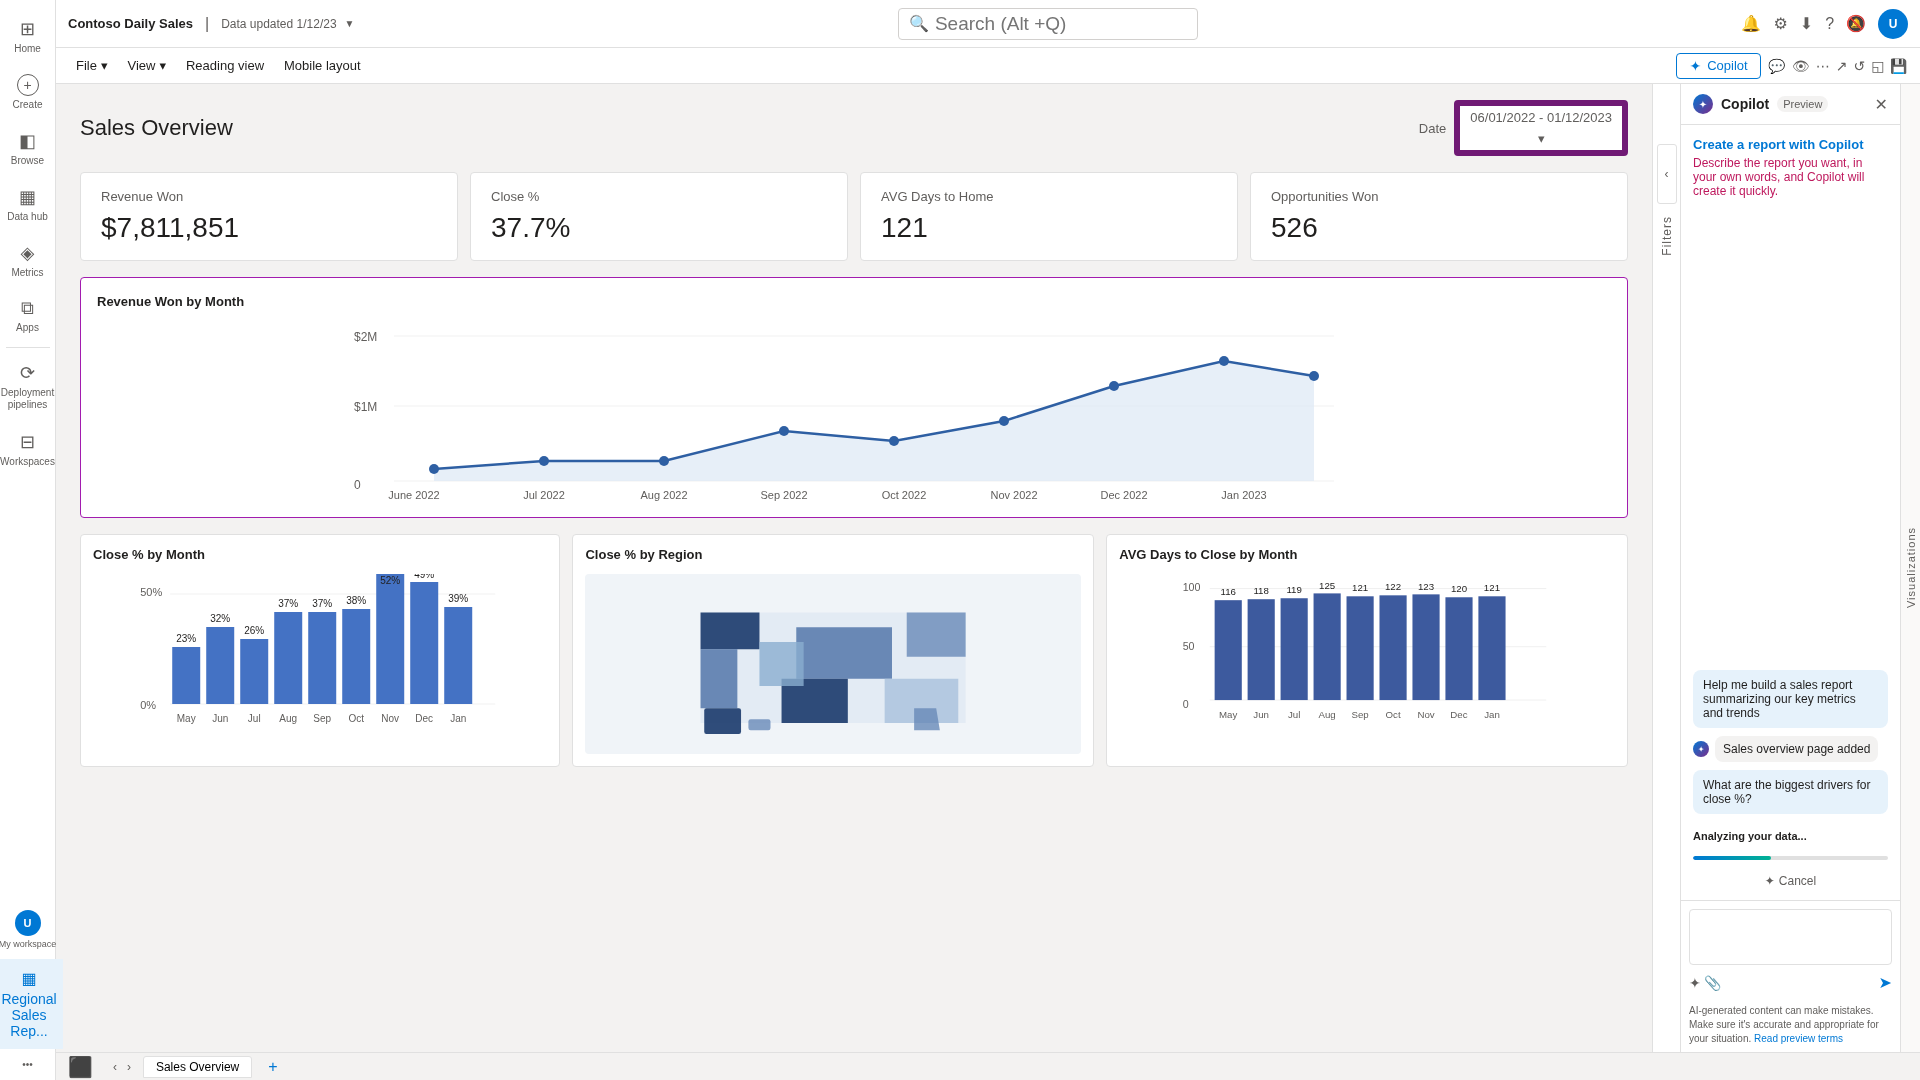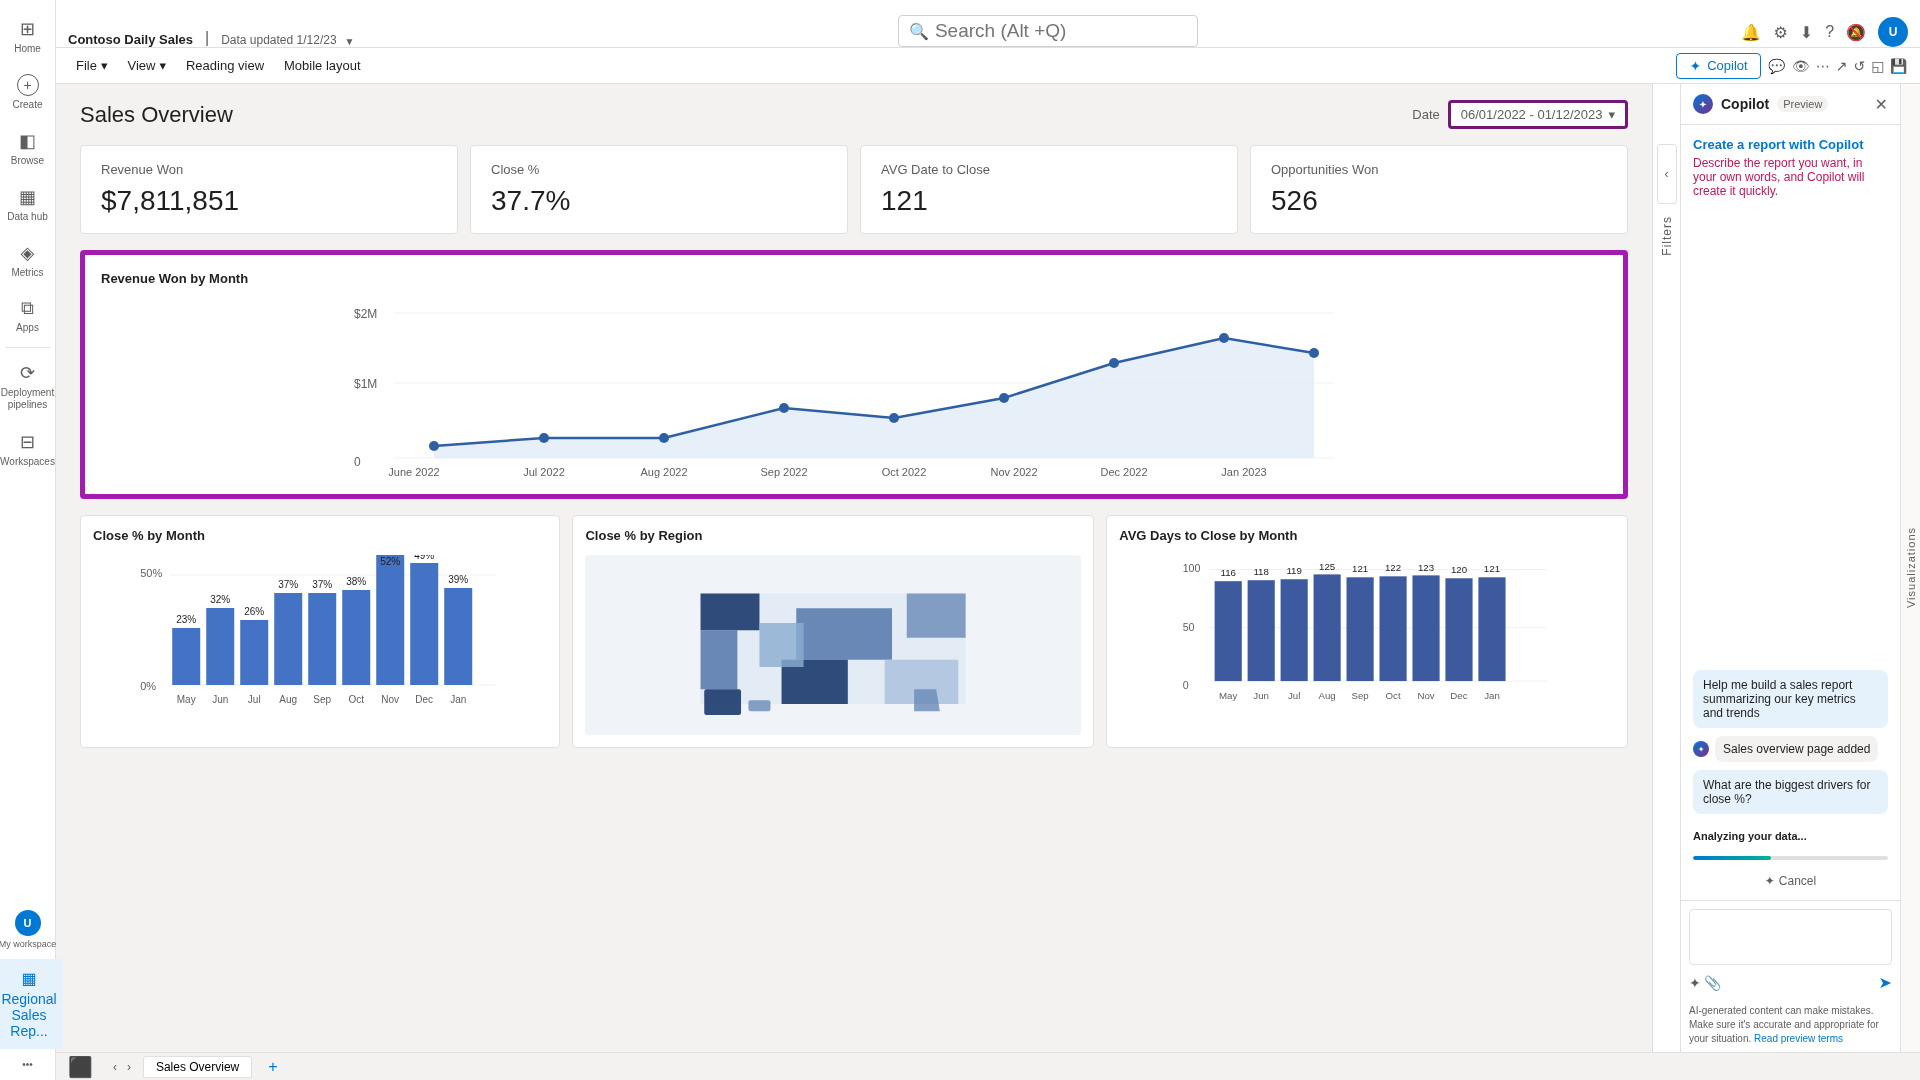--- a/index.html
+++ b/index.html
@@ -35,21 +35,21 @@
     .main-area {
       flex: 1;
       display: flex;
       flex-direction: column;
       overflow: hidden;
     }
     .top-bar {
       background: #fff;
       border-bottom: 1px solid #e0e0e0;
       display: flex;
-      align-items: flex-end;
+      align-items: center;
       height: 48px;
       padding: 0 12px;
       gap: 8px;
     }
     .app-title {
       font-size: 13px;
       font-weight: 600;
       color: #201f1e;
     }
     .title-sep { color: #605e5c; margin: 0 4px; }
@@ -201,37 +201,37 @@
       font-size: 11px;
       color: #605e5c;
       transform: rotate(180deg);
       letter-spacing: 1px;
     }
 
     
     .page-header { display: flex; align-items: center; justify-content: space-between; margin-bottom: 16px; }
     .page-title { font-size: 22px; font-weight: 300; color: #201f1e; }
     .date-filter { display: flex; align-items: center; gap: 8px; font-size: 13px; color: #605e5c; }
-    .date-value { border: 3px solid #701a75; border-radius: 4px; padding: 4px 10px; font-size: 13px; background: #fff; cursor: pointer; display: flex; align-items: center; gap: 6px; }
+    .date-value { border: 6px solid #701a75; border-radius: 4px; padding: 4px 10px; font-size: 13px; background: #fff; cursor: pointer; display: flex; align-items: center; gap: 6px; flex-direction: column; }
 
     .kpi-row { display: flex; gap: 12px; margin-bottom: 16px; }
     .kpi-card {
       background: #fff;
       border: 1px solid #e0e0e0;
       border-radius: 4px;
       padding: 16px 20px;
       flex: 1;
     }
     .kpi-label { font-size: 13px; color: #605e5c; margin-bottom: 8px; }
     .kpi-value { font-size: 28px; font-weight: 400; color: #201f1e; }
 
     
     .chart-card {
       background: #fff;
-      border: 5px solid #a21caf;
+      border: 1px solid #a21caf;
       border-radius: 4px;
       padding: 16px;
       margin-bottom: 16px;
     }
     .chart-title { font-size: 13px; font-weight: 600; color: #201f1e; margin-bottom: 12px; }
 
     
     .line-chart-container { position: relative; height: 180px; }
     .line-chart-svg { width: 100%; height: 100%; }
 
@@ -416,21 +416,21 @@
       <div class="kpi-row">
         <div class="kpi-card">
           <div class="kpi-label">Revenue Won</div>
           <div class="kpi-value">$7,811,851</div>
         </div>
         <div class="kpi-card">
           <div class="kpi-label">Close %</div>
           <div class="kpi-value">37.7%</div>
         </div>
         <div class="kpi-card">
-          <div class="kpi-label">AVG Date to Close</div>
+          <div class="kpi-label">AVG Days to Home</div>
           <div class="kpi-value">121</div>
         </div>
         <div class="kpi-card">
           <div class="kpi-label">Opportunities Won</div>
           <div class="kpi-value">526</div>
         </div>
       </div>
 
       <div class="chart-card">
         <div class="chart-title">Revenue Won by Month</div>

